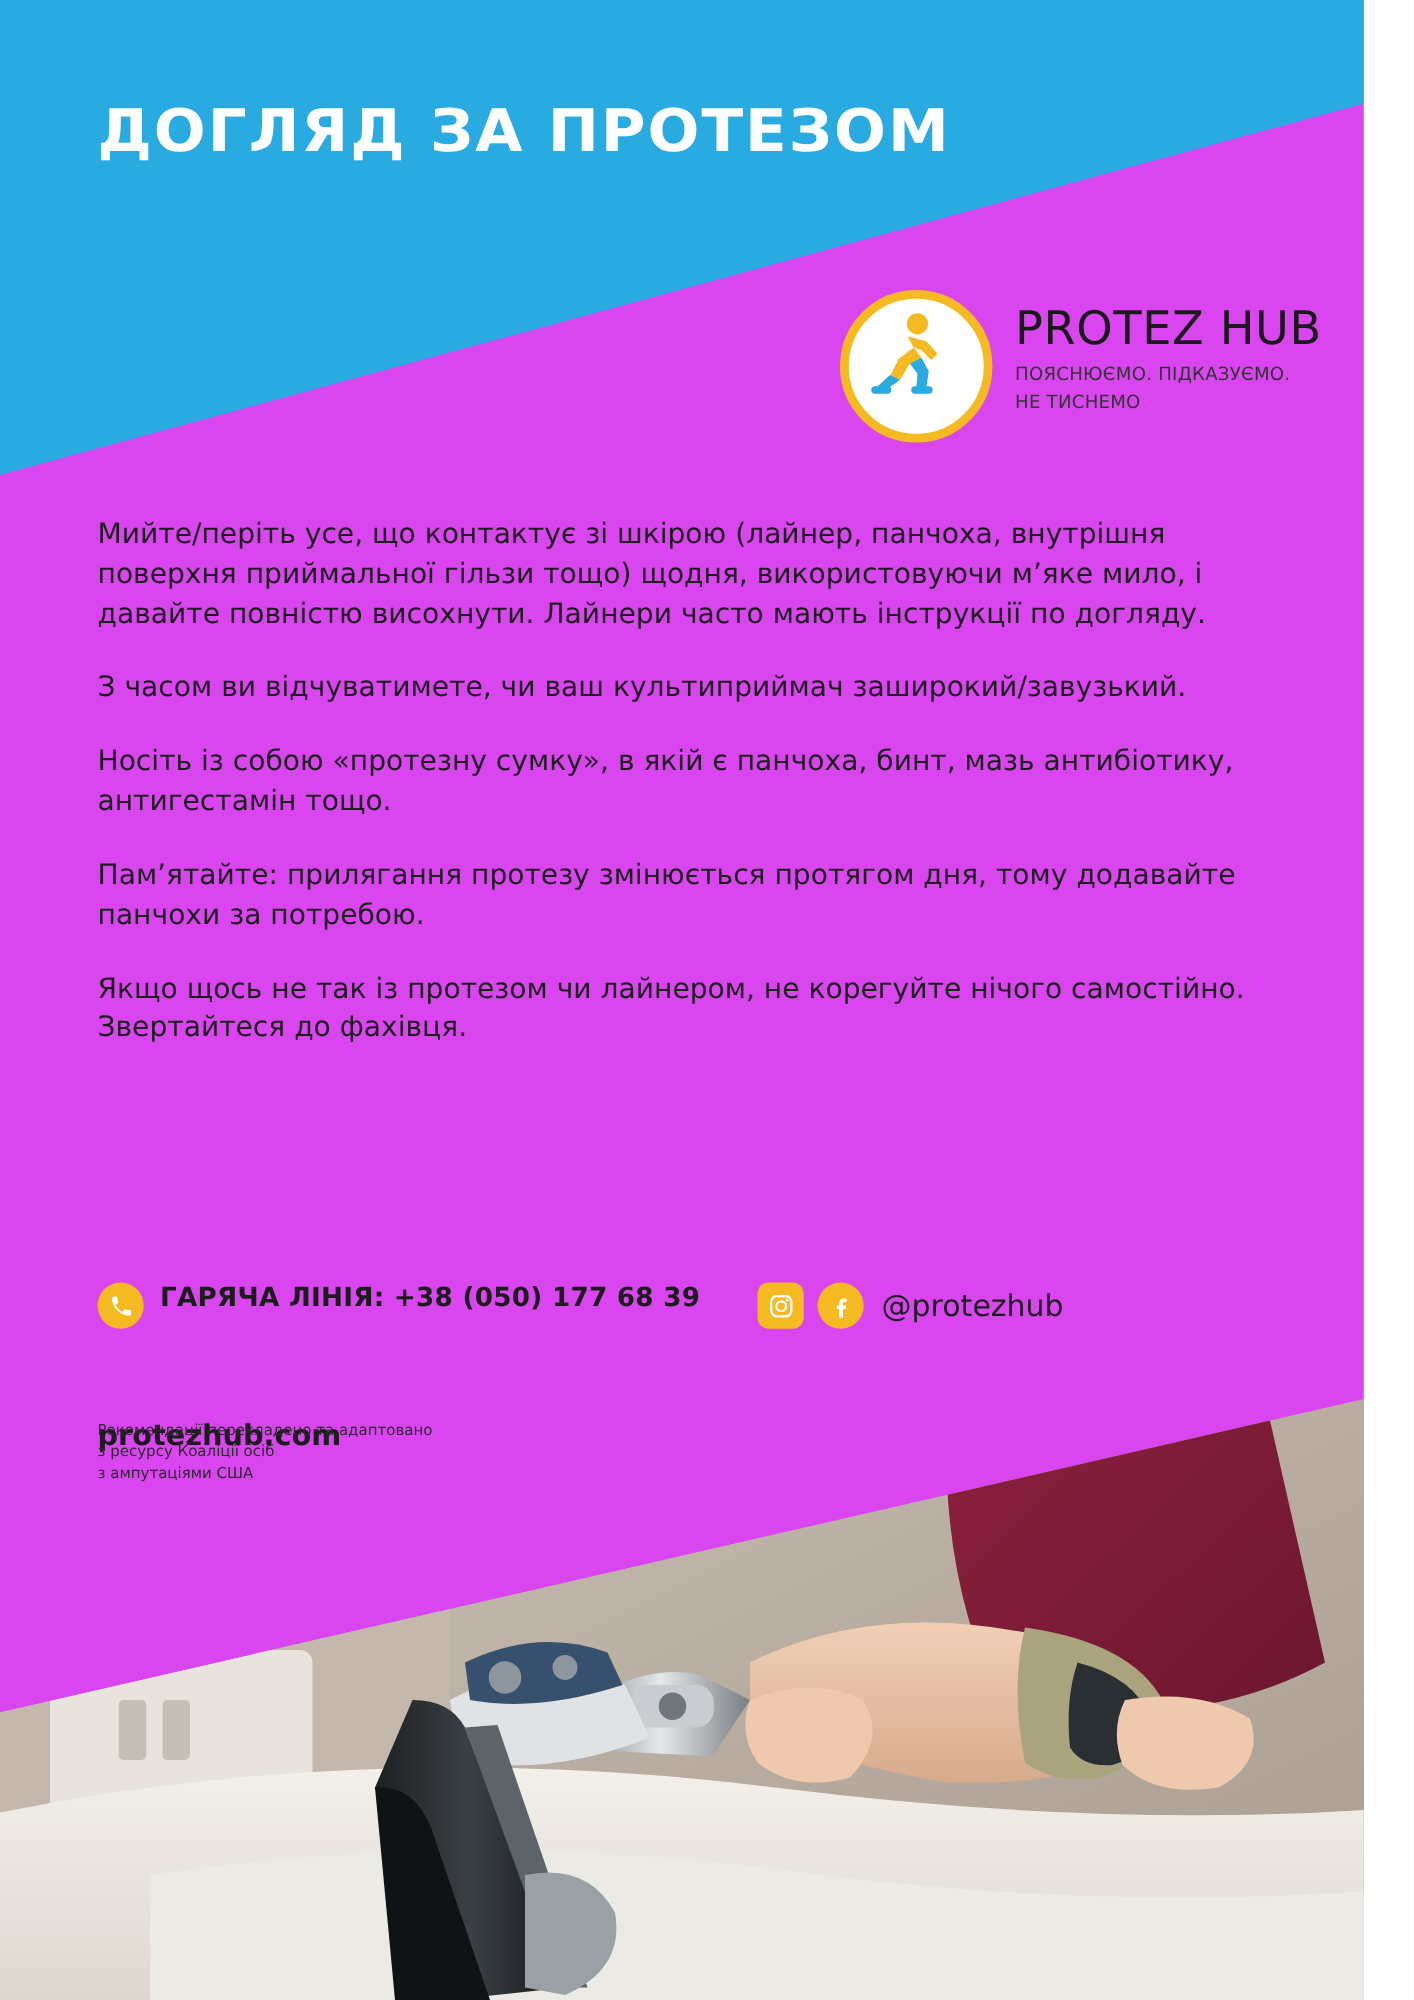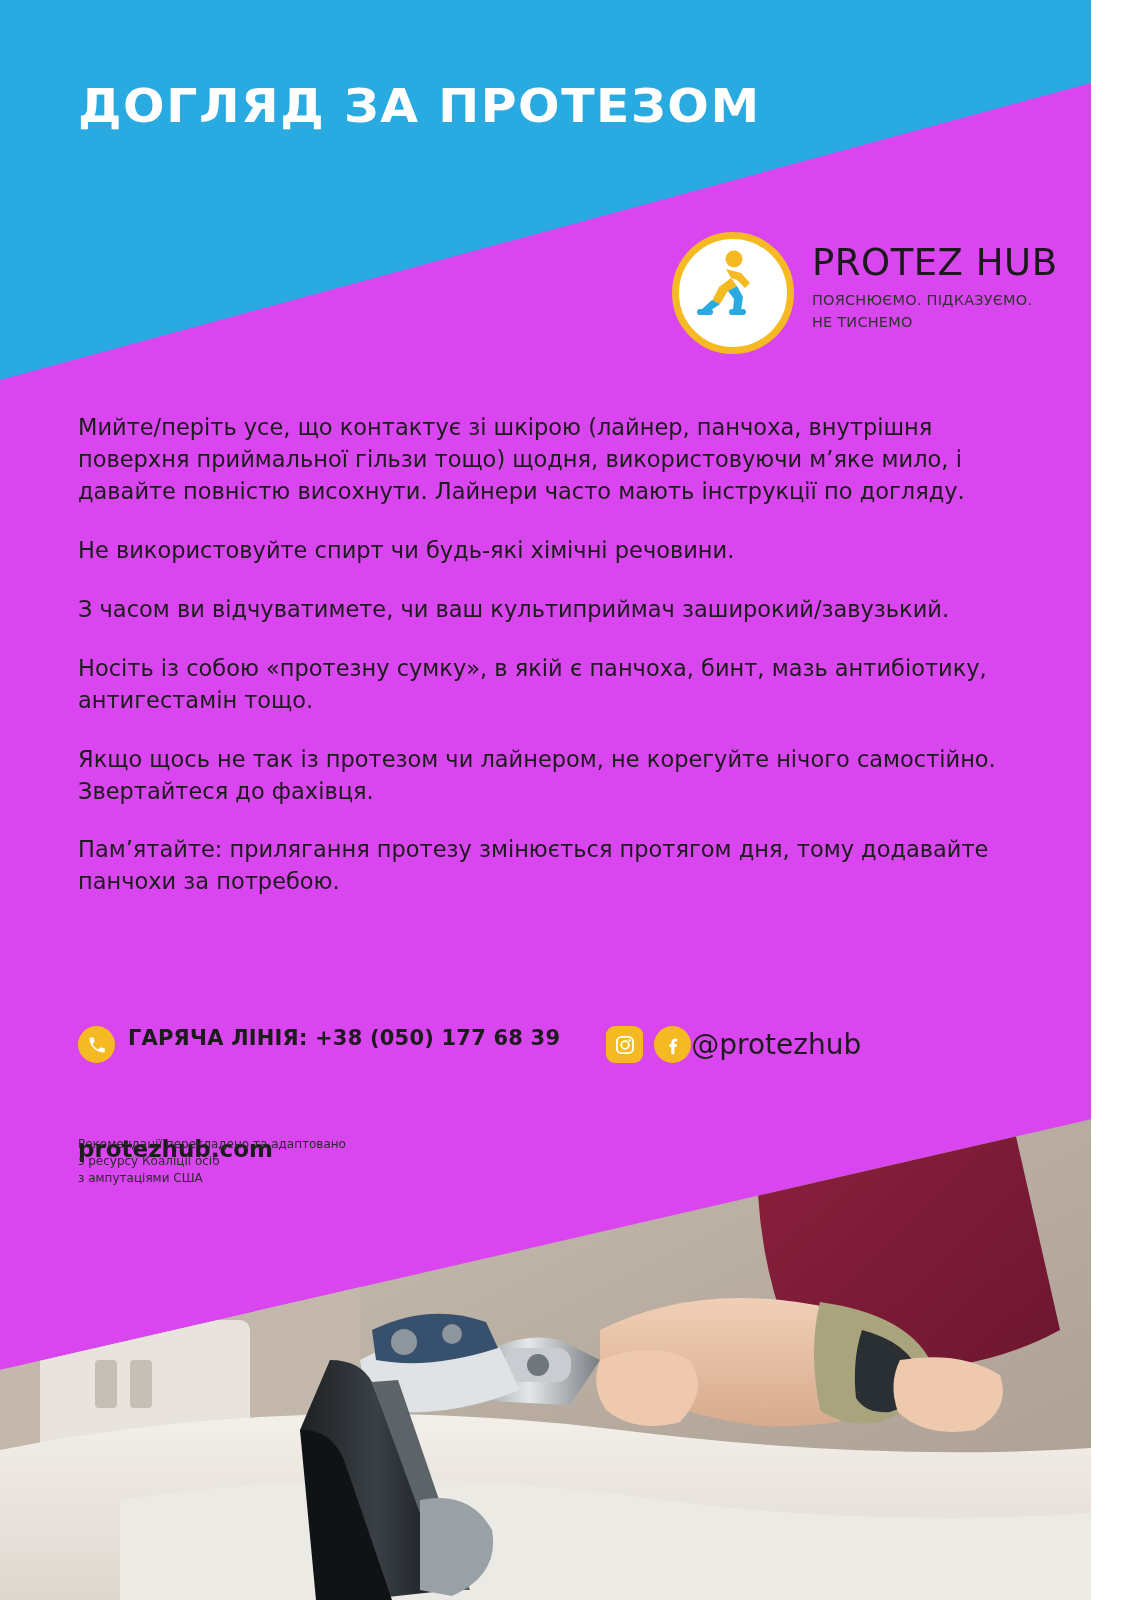--- a/index.html
+++ b/index.html
@@ -140,22 +140,23 @@
     height: 37px;
     border-radius: 50%;
     background: #F5B922;
     margin-left: 11px;
     display: flex;
     align-items: center;
     justify-content: center;
     flex: 0 0 auto;
   }
   .handle {
-    font-family: "DejaVu Sans", "Liberation Sans", sans-serif;
-    font-size: 28px;
+    margin-left: 14px;
+    font-family: "DejaVu Sans", "Liberation Sans", sans-serif;
+    font-size: 24px;
     color: #1c1c1c;
   }
 
   .site {
     position: absolute;
     left: 78px;
     top: 1136px;
     font-family: "DejaVu Sans", "Liberation Sans", sans-serif;
     font-weight: 700;
     font-size: 23px;
@@ -205,25 +206,24 @@
       </svg>
     </div>
     <div class="logo-text">
       <div class="logo-name">PROTEZ HUB</div>
       <div class="logo-tag">ПОЯСНЮЄМО. ПІДКАЗУЄМО. НЕ ТИСНЕМО</div>
     </div>
   </div>
 
   <div class="content">
     <p class="para">Мийте/періть усе, що контактує зі шкірою (лайнер, панчоха, внутрішня поверхня приймальної гільзи тощо) щодня, використовуючи м’яке мило, і давайте повністю висохнути. Лайнери часто мають інструкції по догляду.</p>
-    <p class="para">Не використовуйте спирт чи будь-які хімічні речовини.</p>
     <p class="para">З часом ви відчуватимете, чи ваш культиприймач заширокий/завузький.</p>
     <p class="para">Носіть із собою «протезну сумку», в якій є панчоха, бинт, мазь антибіотику, антигестамін тощо.</p>
+    <p class="para">Пам’ятайте: прилягання протезу змінюється протягом дня, тому додавайте панчохи за потребою.</p>
     <p class="para">Якщо щось не так із протезом чи лайнером, не корегуйте нічого самостійно. Звертайтеся до фахівця.</p>
-    <p class="para">Пам’ятайте: прилягання протезу змінюється протягом дня, тому додавайте панчохи за потребою.</p>
   </div>
 
   <div class="contact-row">
     <span class="circle-icon">
       <svg width="20" height="20" viewBox="0 0 24 24" aria-hidden="true">
         <path d="M6.6 10.8c1.4 2.8 3.8 5.2 6.6 6.6l2.2-2.2c.3-.3.7-.4 1.1-.2 1.2.4 2.5.6 3.8.6.6 0 1 .4 1 1V20c0 .6-.4 1-1 1C10.7 21 3 13.3 3 3.9c0-.6.4-1 1-1h3.4c.6 0 1 .4 1 1 0 1.3.2 2.6.6 3.8.1.4 0 .8-.2 1.1l-2.2 2z" fill="#ffffff"></path>
       </svg>
     </span>
     <span class="hotline-text">ГАРЯЧА ЛІНІЯ: +38 (050) 177 68 39</span>
 

